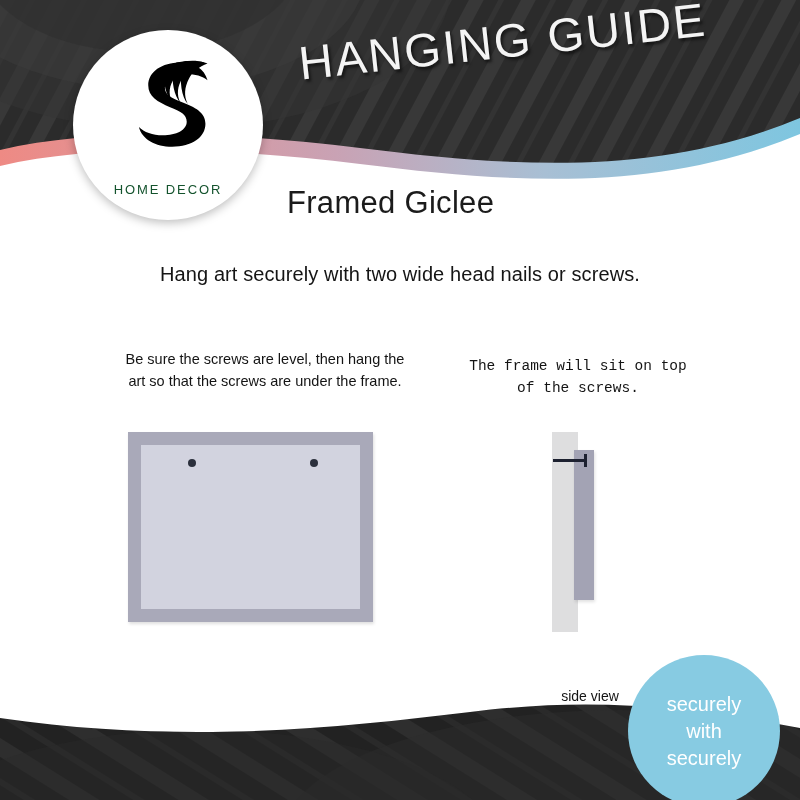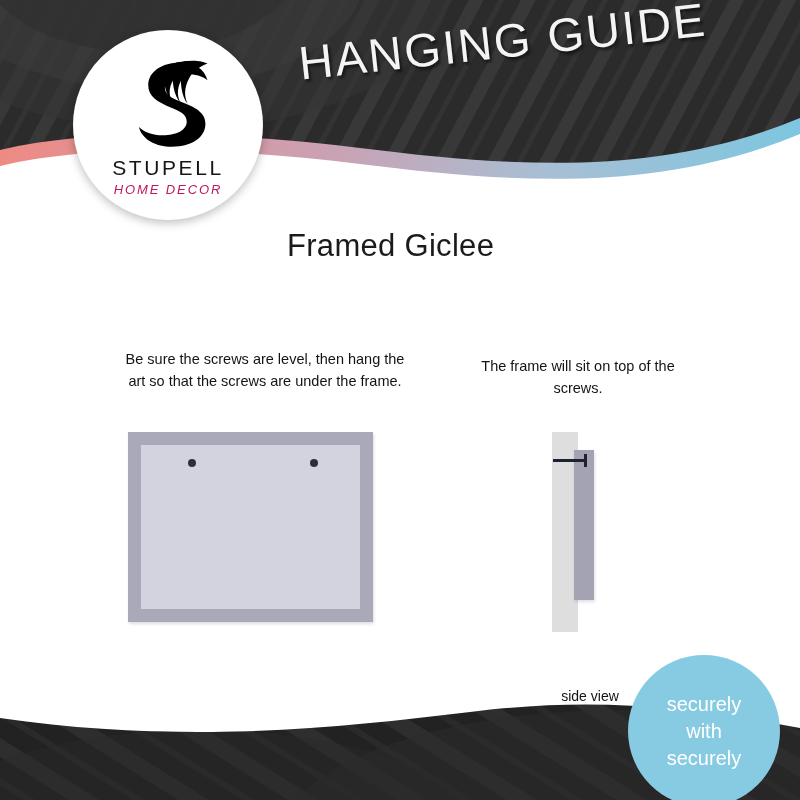--- a/index.html
+++ b/index.html
@@ -80,35 +80,33 @@
     letter-spacing: 2.6px;
     color: #161616;
     font-weight: 400;
   }
   #logo-sub {
     position: absolute;
     left: 0; right: 0;
     top: 152px;
     font-size: 13px;
     letter-spacing: 1.9px;
-    color: #be185d;
-    font-weight: 400;
-    font-style: italic;
+    color: #14532d;
+    font-weight: 400;
   }
 
   
   #product-type {
     position: absolute;
     left: 287px;
     top: 185px;
     font-size: 31px;
     color: #1b1b1b;
     font-weight: 400;
     letter-spacing: 0.3px;
-    margin-top: 43px;
   }
   #lead-instruction {
     position: absolute;
     left: 0; right: 0;
     top: 263px;
     text-align: center;
     font-size: 20px;
     color: #151515;
     font-weight: 400;
     letter-spacing: 0.1px;
@@ -117,21 +115,21 @@
   
   .panel-caption {
     position: absolute;
     text-align: center;
     font-size: 14.5px;
     line-height: 22px;
     color: #141414;
     font-weight: 400;
   }
   #front-caption { left: 120px; top: 348px; width: 290px; }
-  #side-caption  { left: 468px; top: 355px; width: 220px; }
+  #side-caption  { left: 468px; top: 355px; width: 220px; font-family: Liberation Mono, monospace; }
 
   .view-label {
     position: absolute;
     text-align: center;
     font-size: 14px;
     color: #141414;
   }
   #front-view-label { left: 130px; top: 652px; width: 260px; }
   #side-view-label  { left: 490px; top: 688px; width: 200px; }
 
@@ -272,26 +270,26 @@
                C85,18 75,12 62,12 Z"></path>
       <path fill="#000000" d="M40,20 C50,13 64,10 76,12 C66,14 57,19 51,26
                C45,33 43,41 47,49 C41,42 38,34 40,20 Z"></path>
       <path fill="#000000" d="M47,17 C57,11 70,9 81,12 C71,14 62,19 57,26
                C51,34 50,42 54,50 C48,43 45,33 47,17 Z"></path>
       <path fill="#000000" d="M55,15 C64,10 75,9 85,12 C76,15 68,20 64,27
                C59,35 58,43 62,51 C56,44 53,32 55,15 Z"></path>
       <path fill="#000000" d="M63,14 C71,10 80,10 88,13 C80,16 73,21 70,28
                C66,36 65,44 69,52 C63,45 61,31 63,14 Z"></path>
     </svg>
-    <div id="logo-name">STUPELL</div>
     <div id="logo-sub">HOME DECOR</div>
   </div>
 
   <div id="product-type">Framed Giclee</div>
 
+  <div id="lead-instruction">Hang art securely with two wide head nails or screws.</div>
 
   <div id="front-caption" class="panel-caption">Be sure the screws are level, then hang the art so that the screws are under the frame.</div>
 
   <div id="front-view">
     <div id="front-view-mat">
       <span id="screw-dot-left" class="screw-dot"></span>
       <span id="screw-dot-right" class="screw-dot"></span>
     </div>
   </div>
 

